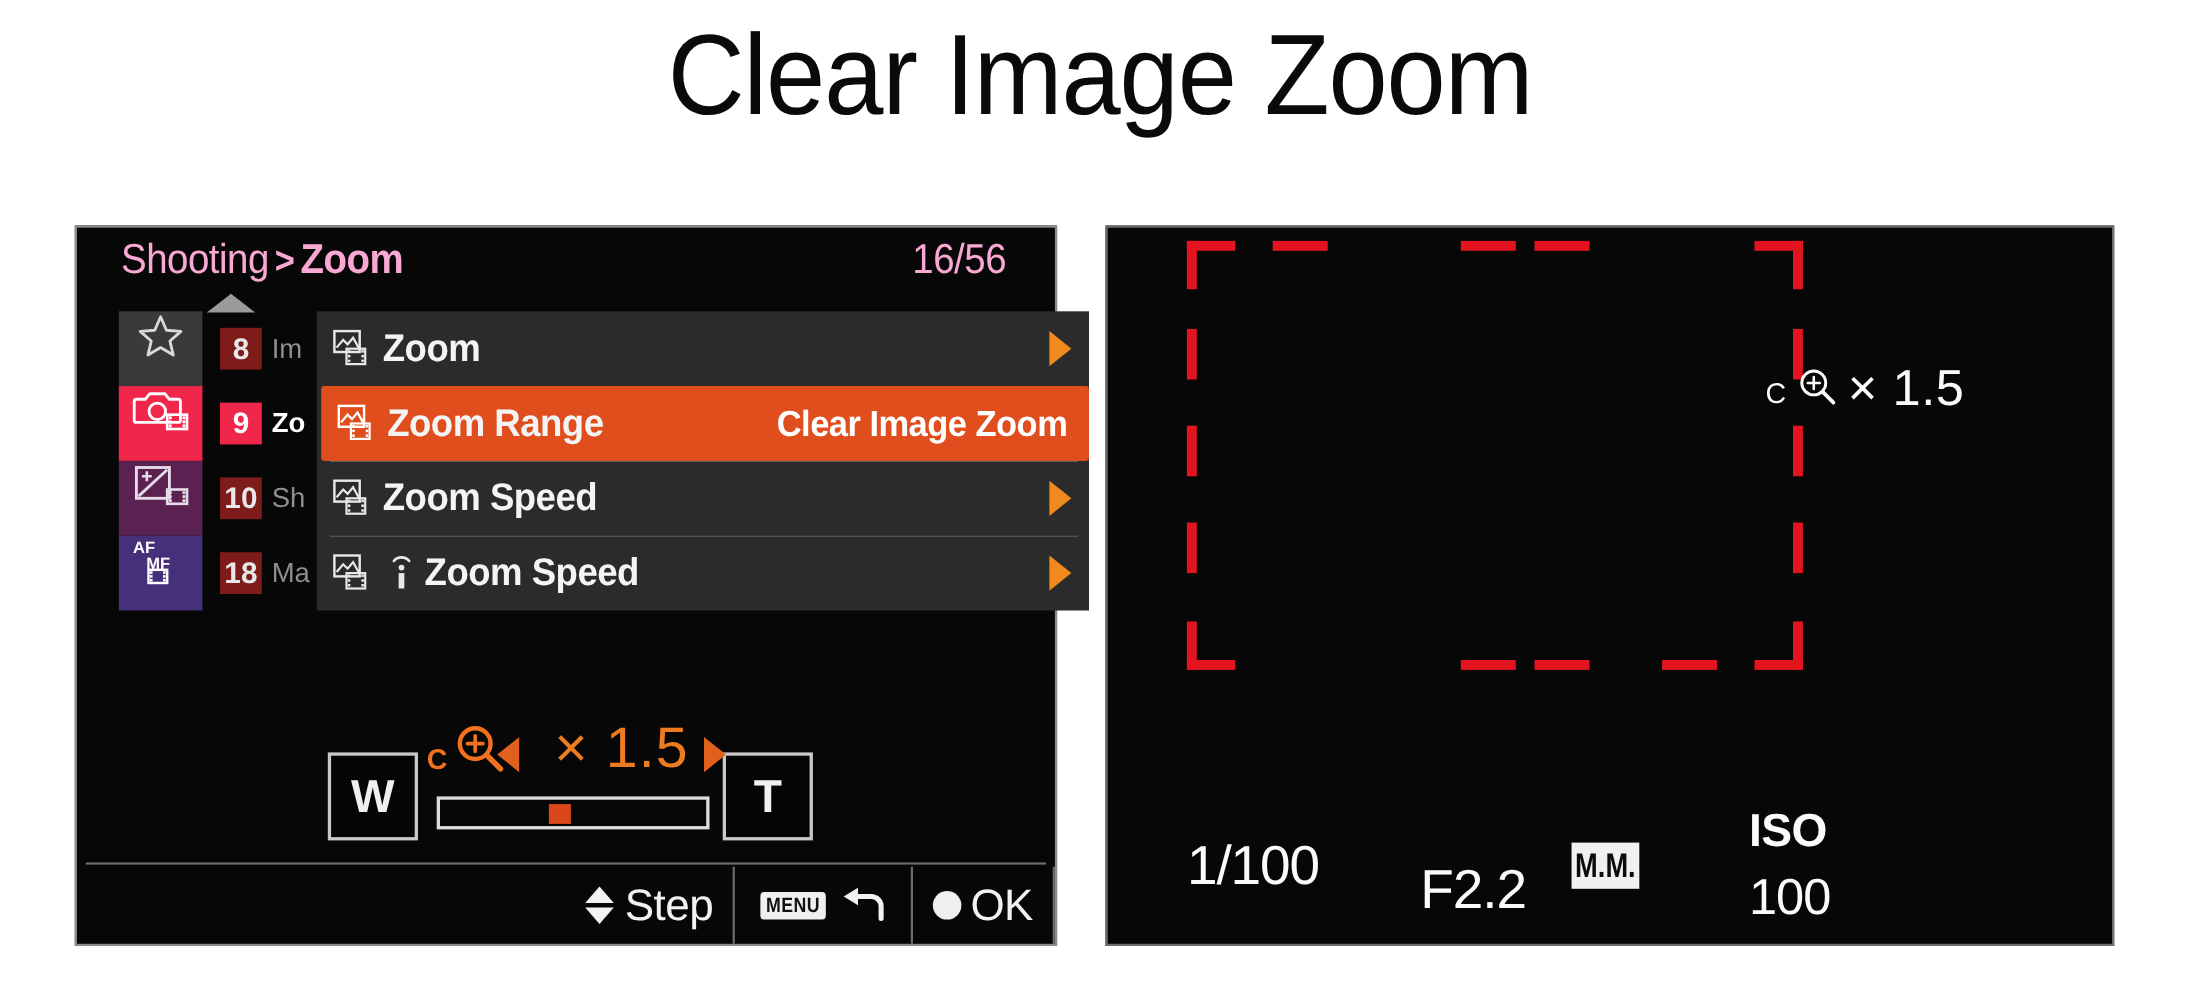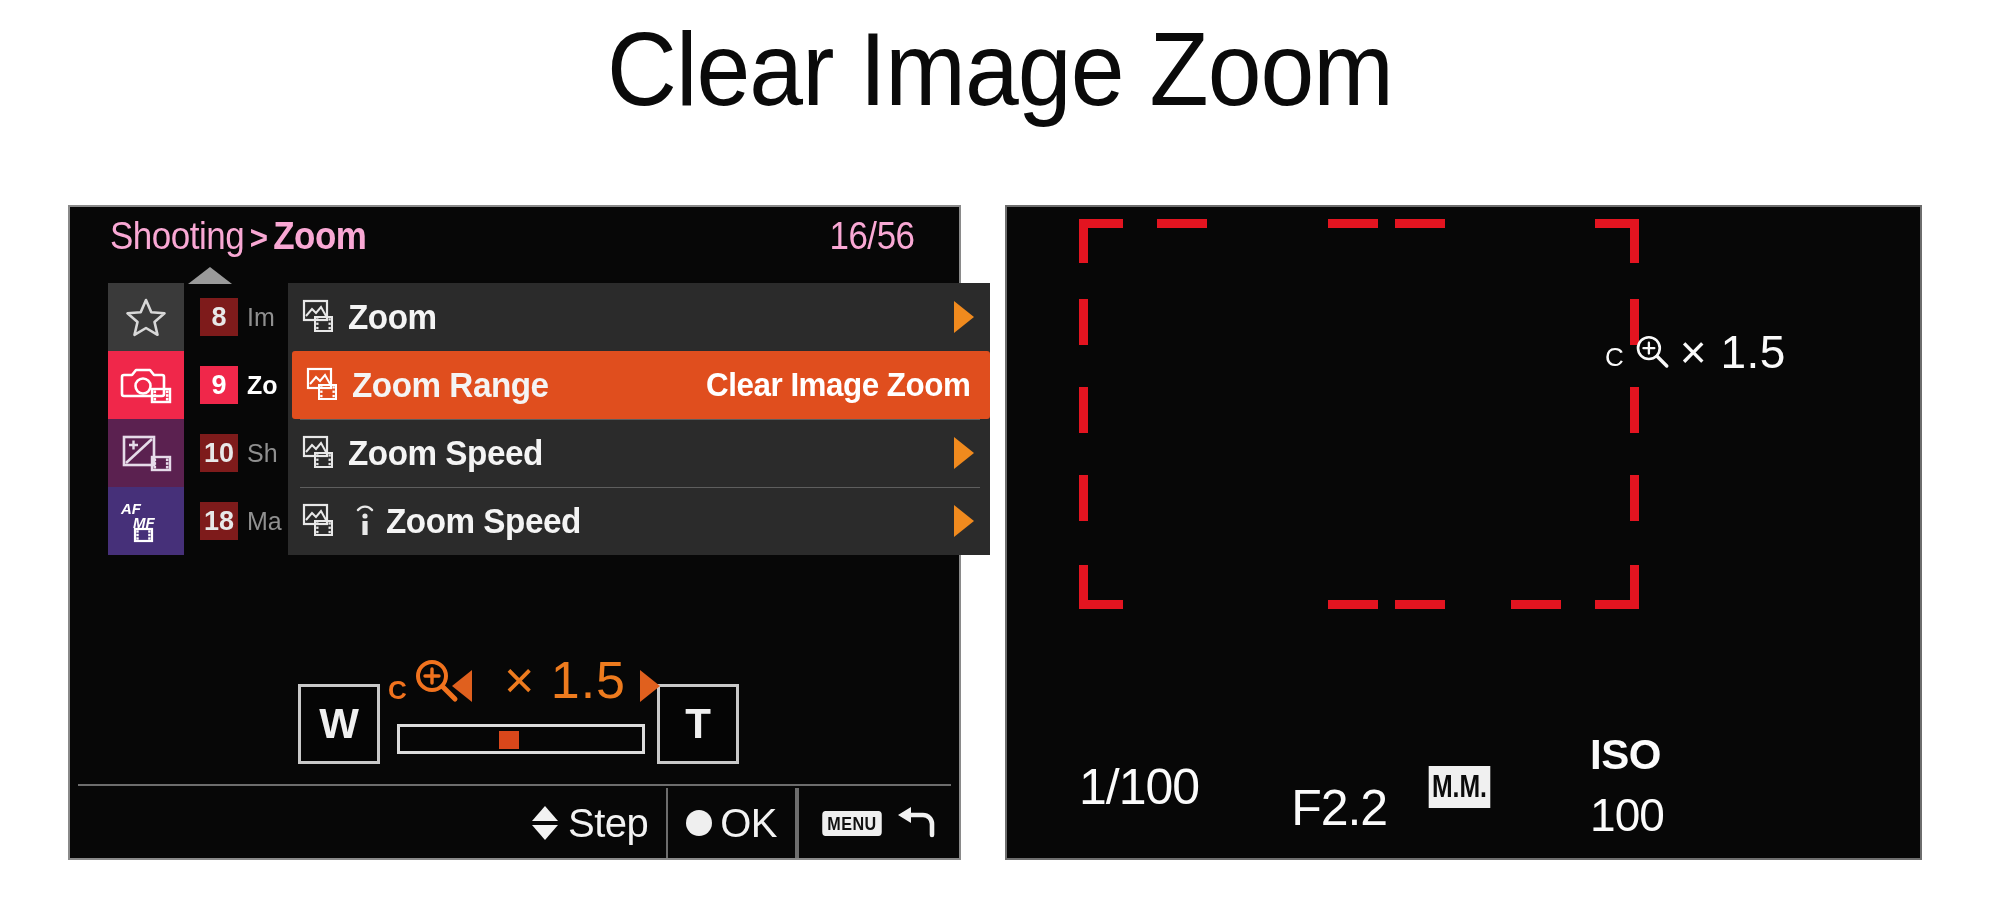--- a/index.html
+++ b/index.html
@@ -51,21 +51,21 @@
     position: absolute; right: 44px; top: 8px;
     font-size: 38px; font-weight: 400; letter-spacing: -0.5px;
     transform: scaleX(0.92); transform-origin: right center;
   }
 
   
   .tabstrip { position: absolute; left: 38px; top: 76px; width: 76px; }
   .tab {
     position: relative;
     width: 76px; height: 68px;
-    display: flex; align-items: center; justify-content: center; font-style: italic;
+    display: flex; justify-content: center;
   }
   .tab svg { display: block; }
 
   .scroll-caret {
     position: absolute; left: 118px; top: 60px;
     width: 0; height: 0;
     border-left: 22px solid transparent;
     border-right: 22px solid transparent;
     border-bottom: 17px solid #9a9a9a;
   }
@@ -440,30 +440,30 @@
 
     <div class="menu-sep"></div>
     <div class="bottombar">
       <div class="bb-item">
         <span class="updown">
             <span class="u"></span>
             <span class="d"></span>
           </span>
         <span>Step</span>
       </div>
-      <div class="bb-item bordered bb-last">
-        <span class="okdot"></span>
-        <span>OK</span>
-      </div>
       <div class="bb-item bordered">
         <span class="menu-chip">MENU</span>
         <svg width="46" height="42" viewBox="0 0 46 42">
           <path d="M8 13 h20 a9 9 0 0 1 9 9 v11" fill="none" stroke="#f2f2f2" stroke-width="4.6" stroke-linecap="round"></path>
           <polygon points="3,13 16,5 16,21" fill="#f2f2f2"></polygon>
         </svg>
+      </div>
+      <div class="bb-item bordered bb-last">
+        <span class="okdot"></span>
+        <span>OK</span>
       </div>
     </div>
   </div>
 
   <div class="panel" id="lv-panel">
 
     <div class="frame-marks">
 
       <div class="mk" style="left:0;   top:0;    width:44px; height:9px;"></div>
       <div class="mk" style="left:0;   top:0;    width:9px;  height:44px;"></div>

